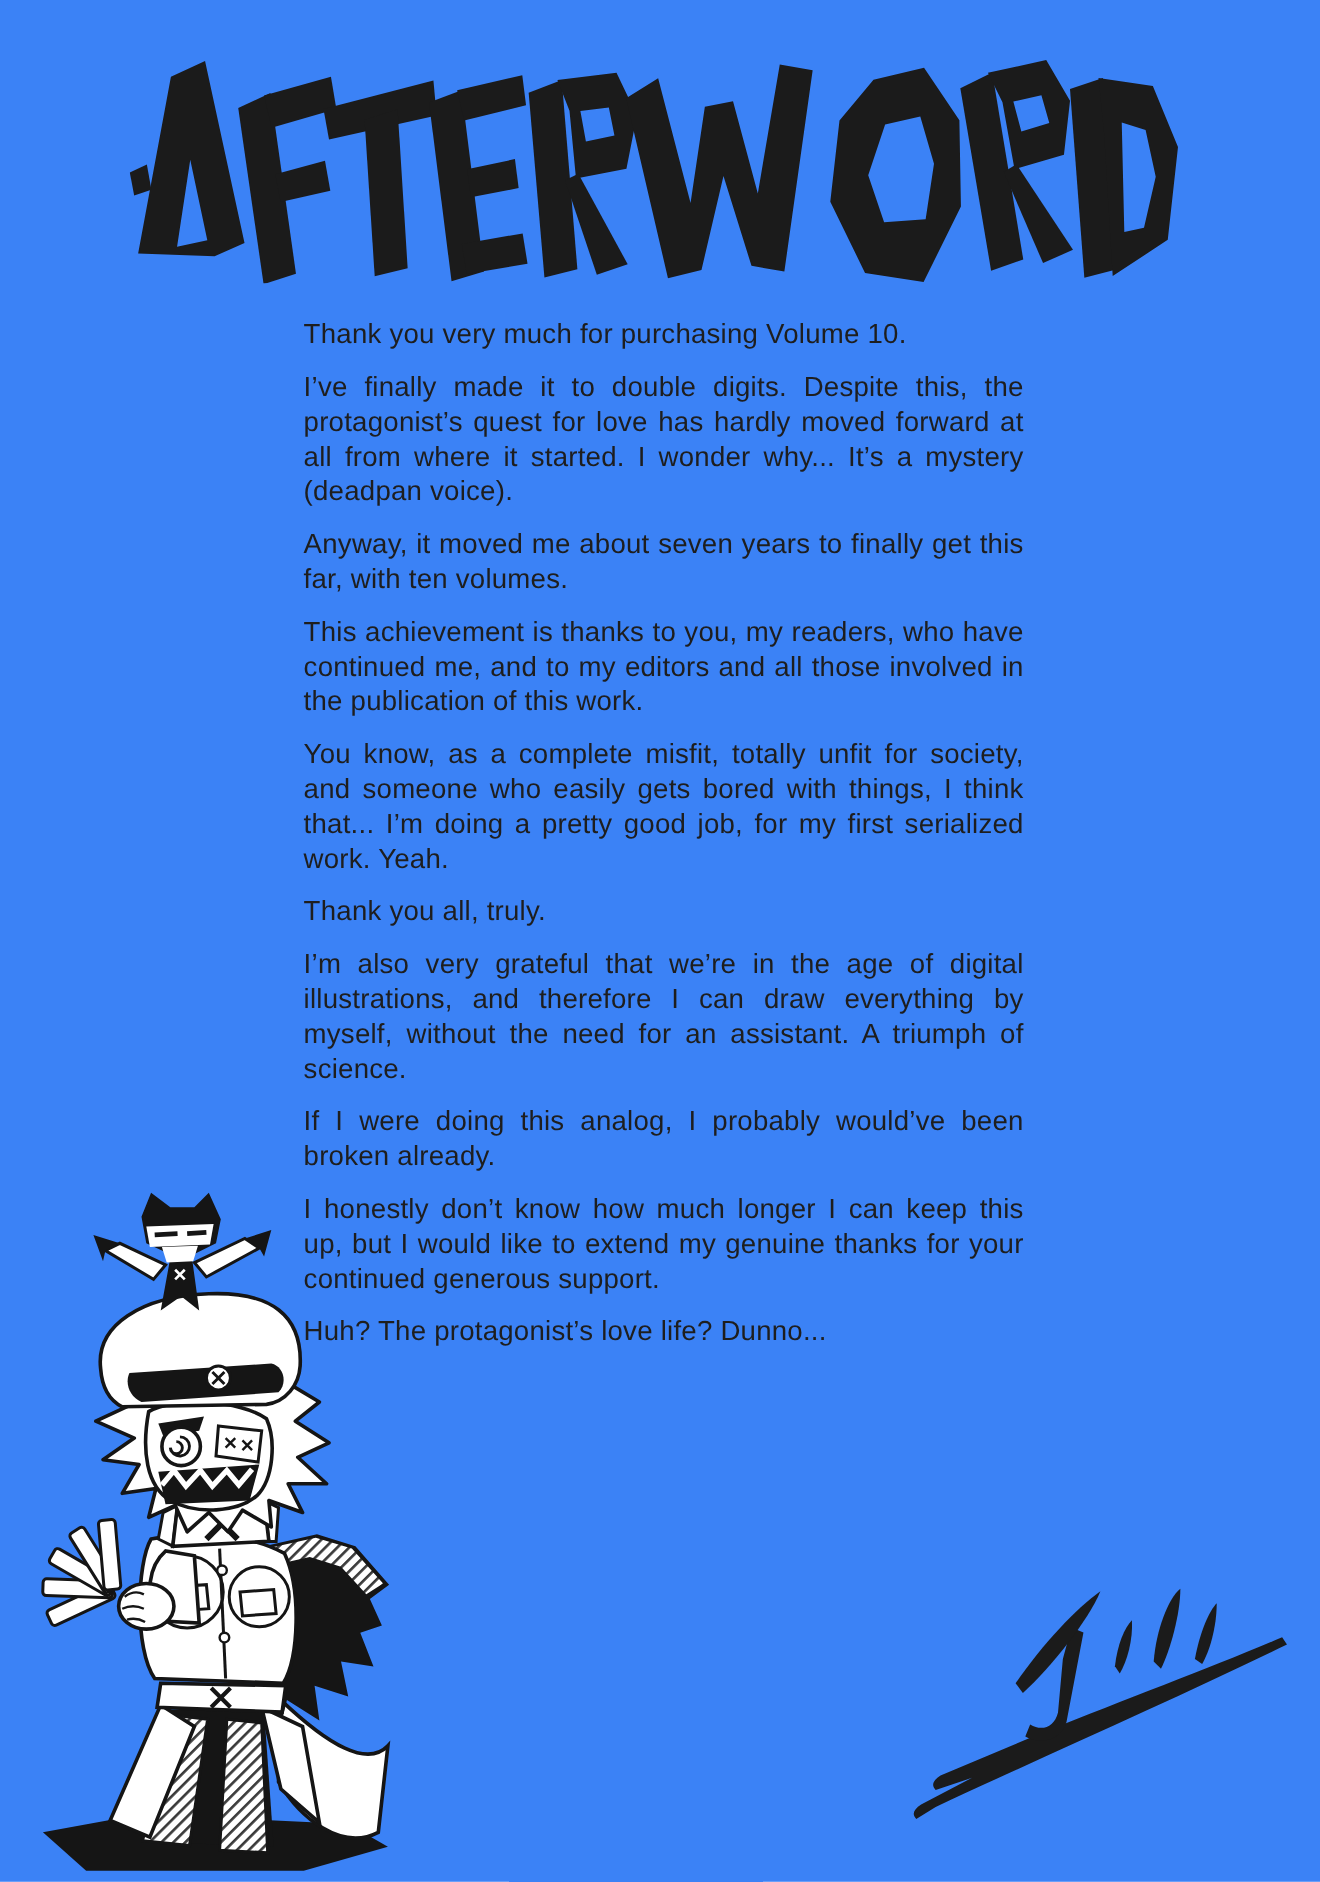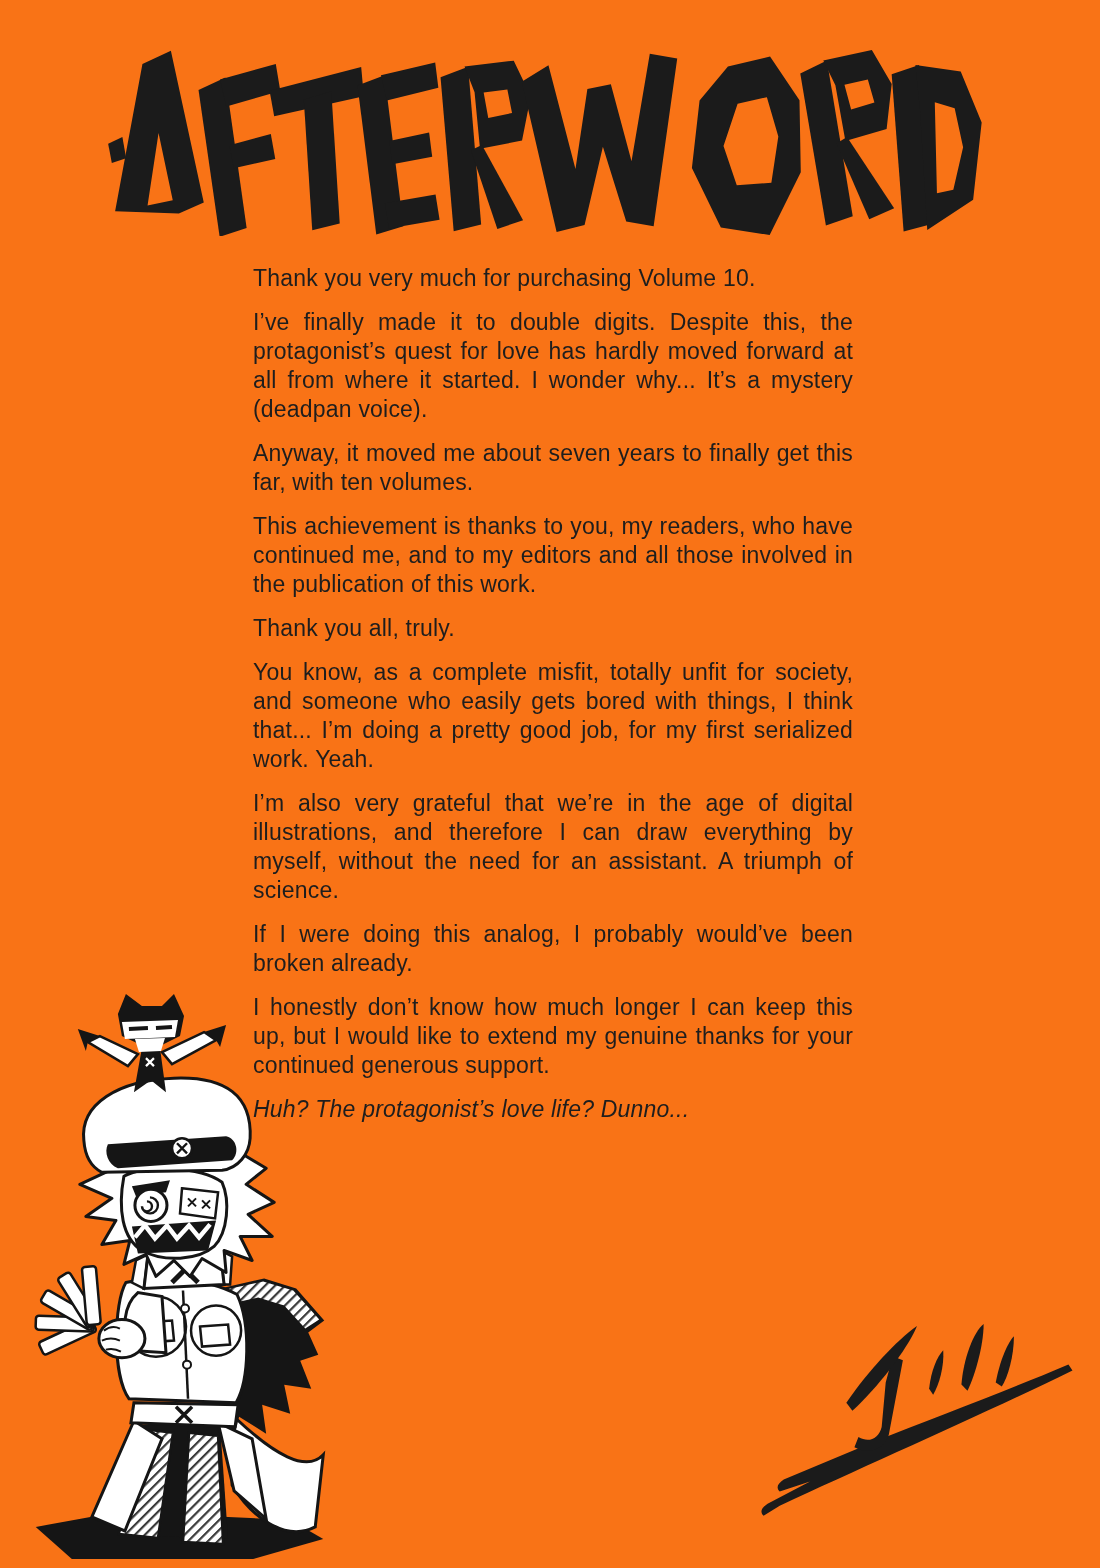--- a/index.html
+++ b/index.html
@@ -3,42 +3,42 @@
 <meta charset="utf-8">
 <style>
   html, body { margin: 0; padding: 0; }
   body {
     width: 1100px; height: 1568px;
     background: #ffffff;
     font-family: "Liberation Sans", sans-serif;
     position: relative;
     overflow: hidden;
   }
-  .page { position: absolute; inset: 0; background: #f97316; }
+  .page { position: absolute; inset: 0; background: #3b82f6; }
 
   .sr-only {
     position: absolute; width: 1px; height: 1px;
     overflow: hidden; clip: rect(0 0 0 0); white-space: nowrap;
   }
 
   .title-art {
     position: absolute; left: 108px; top: 42px;
     width: 876px; height: 194px;
     display: block;
   }
 
   .text-col {
     position: absolute; left: 253px; top: 264px; width: 600px;
     color: #1e1e1e;
     font-size: 23px; line-height: 29px;
     text-align: justify;
     letter-spacing: 0.2px;
   }
   .text-col p { margin: 0 0 15px 0; }
-  .text-col p:last-child { margin-bottom: 0; font-style: italic; }
+  .text-col p:last-child { margin-bottom: 0; }
 
   .illustration {
     position: absolute; left: 20px; top: 992px;
     width: 314px; height: 576px;
     display: block;
   }
 
   .signature {
     position: absolute; left: 748px; top: 1322px;
     width: 336px; height: 212px;
@@ -103,22 +103,22 @@
         <path d="M32,12 L82,18 L106,70 L98,150 L48,182 L38,60 Z M54,50 L76,56 L86,96 L76,140 L58,144 Z" fill-rule="evenodd"></path>
       </g>
     </g>
   </svg>
 
   <main class="text-col">
     <p>Thank you very much for purchasing Volume 10.</p>
     <p>I’ve finally made it to double digits. Despite this, the protagonist’s quest for love has hardly moved forward at all from where it started. I wonder why... It’s a mystery (deadpan voice).</p>
     <p>Anyway, it moved me about seven years to finally get this far, with ten volumes.</p>
     <p>This achievement is thanks to you, my readers, who have continued me, and to my editors and all those involved in the publication of this work.</p>
+    <p>You know, as a complete misfit, totally unfit for society, and someone who easily gets bored with things, I think that... I’m doing a pretty good job, for my first serialized work. Yeah.</p>
     <p>Thank you all, truly.</p>
-    <p>You know, as a complete misfit, totally unfit for society, and someone who easily gets bored with things, I think that... I’m doing a pretty good job, for my first serialized work. Yeah.</p>
     <p>I’m also very grateful that we’re in the age of digital illustrations, and therefore I can draw everything by myself, without the need for an assistant. A triumph of science.</p>
     <p>If I were doing this analog, I probably would’ve been broken already.</p>
     <p>I honestly don’t know how much longer I can keep this up, but I would like to extend my genuine thanks for your continued generous support.</p>
     <p>Huh? The protagonist’s love life? Dunno...</p>
   </main>
 
   <svg class="illustration" viewBox="0 0 310 575" role="img">
     <defs>
       <pattern id="hatch" width="7" height="7" patternUnits="userSpaceOnUse" patternTransform="rotate(45)">
         <rect width="7" height="7" fill="#ffffff"></rect>

